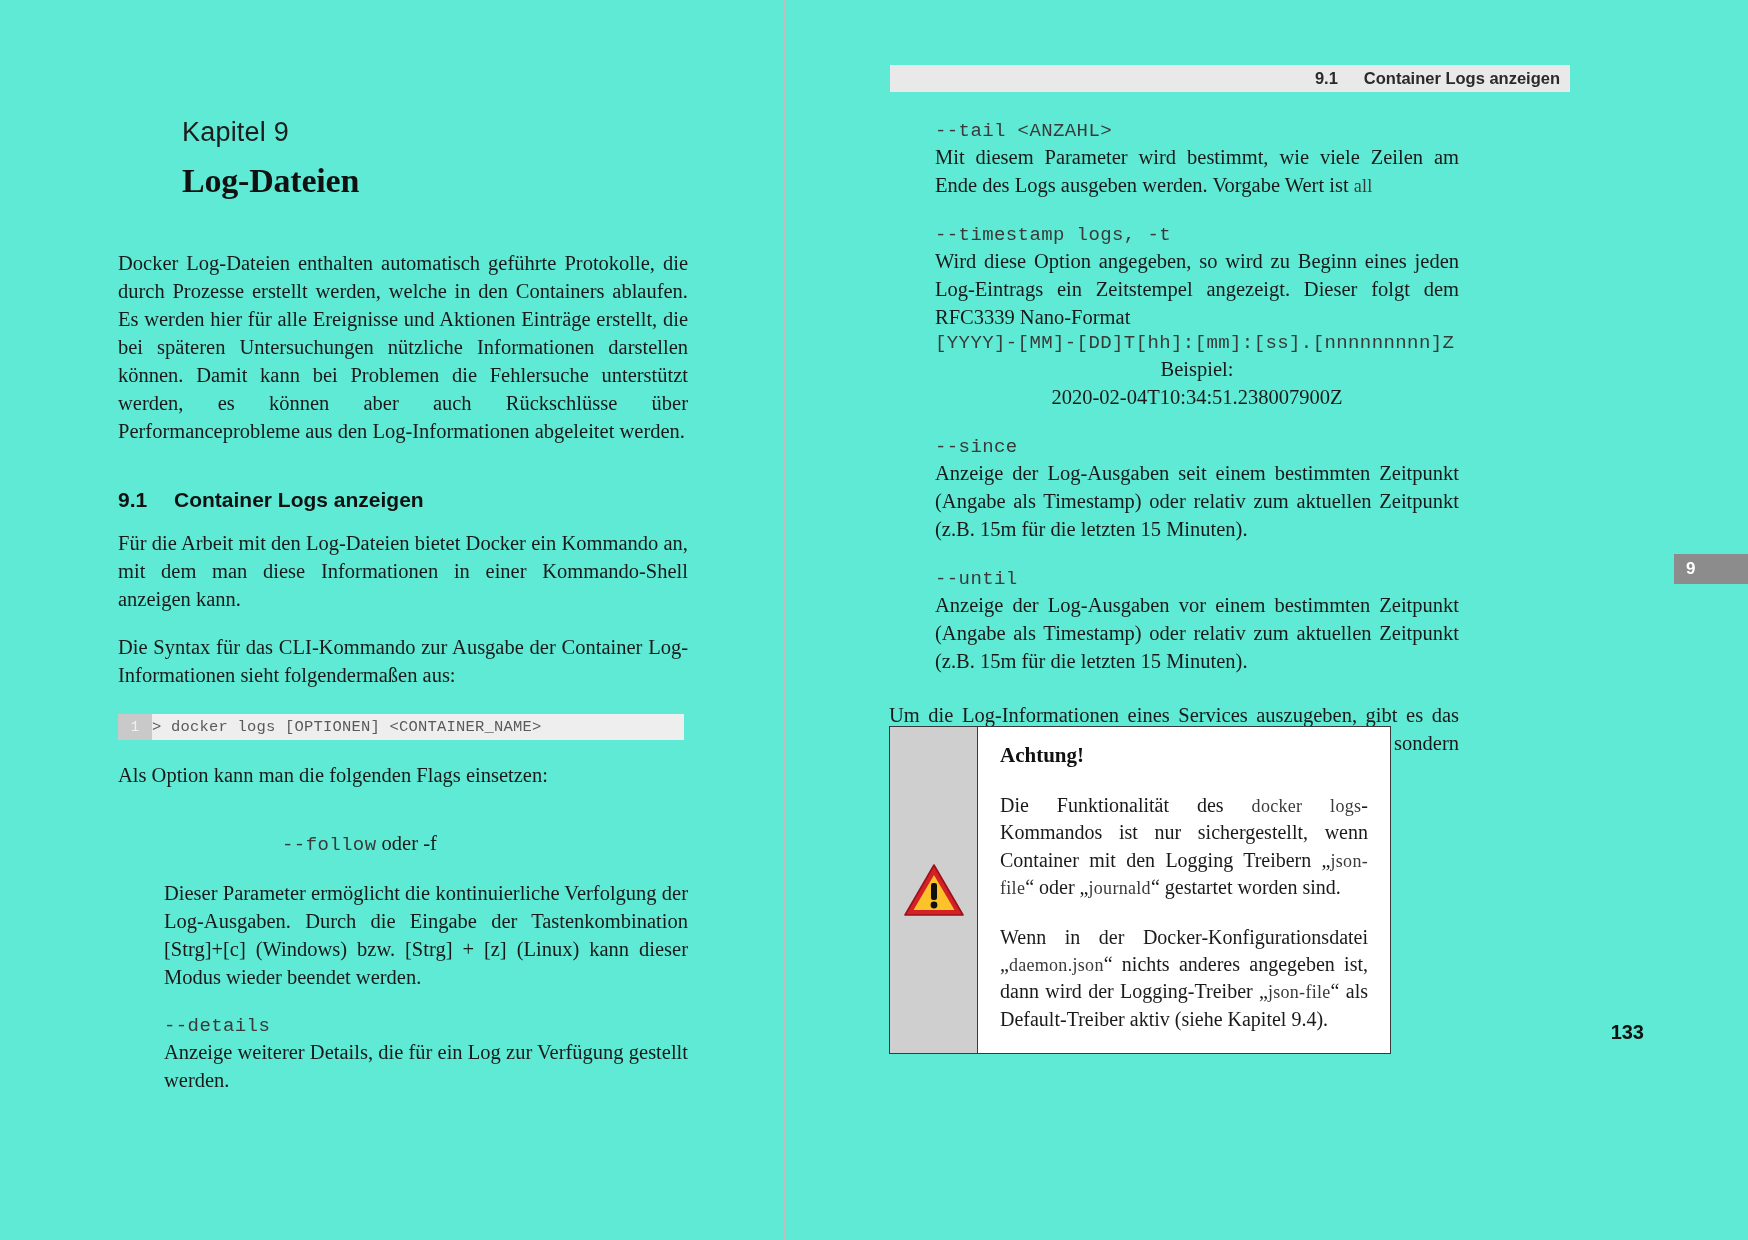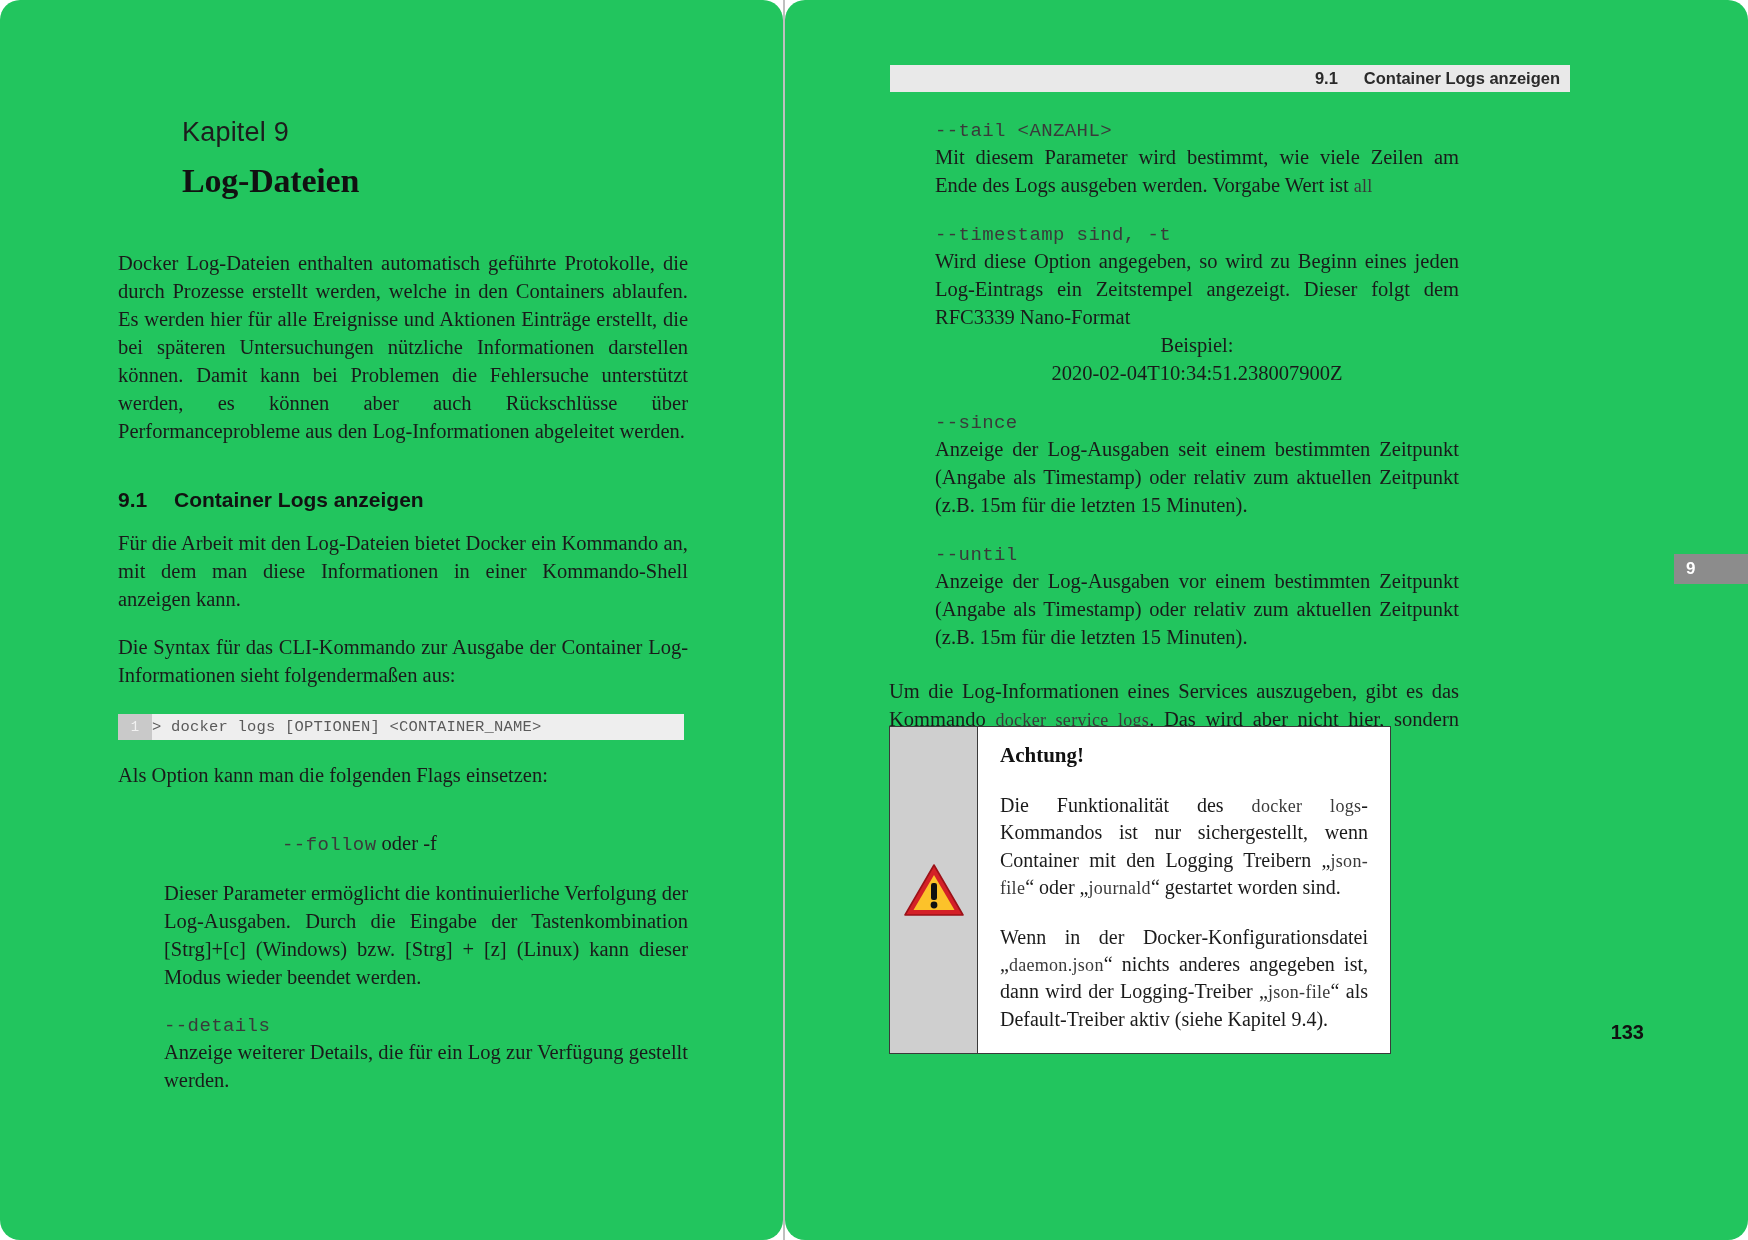--- a/index.html
+++ b/index.html
@@ -18,23 +18,22 @@
 
   
   .spread {
     position: absolute;
     inset: 0;
     display: flex;
   }
   .page {
     position: relative;
     height: 1240px;
-    background: #22c55e;
-    box-sizing: border-box;
-    border-radius: 20px;
+    background: #5eead4;
+    box-sizing: border-box;
   }
   .page-left  { width: 783px; }
   .gutter {
     width: 2px;
     background: #bfbfbf;
     height: 1240px;
     flex: 0 0 2px;
   }
   .page-right { width: 963px; }
 
@@ -317,22 +316,23 @@
     <div class="chapter-tab">9</div>
 
     <div class="rp-body">
 
       <div class="flag-block">
         <div class="flag-name">--tail &lt;ANZAHL&gt;</div>
         <div class="flag-desc"><span>Mit diesem Parameter wird bestimmt, wie viele Zeilen am Ende des Logs ausgeben werden. Vorgabe Wert ist </span><code class="inl">all</code></div>
       </div>
 
       <div class="flag-block">
-        <div class="flag-name">--timestamp sind, -t</div>
+        <div class="flag-name">--timestamp logs, -t</div>
         <div class="flag-desc">Wird diese Option angegeben, so wird zu Beginn eines jeden Log-Eintrags ein Zeitstempel angezeigt. Dieser folgt dem RFC3339 Nano-Format</div>
+        <div class="flag-name" style="margin-top:0;">[YYYY]-[MM]-[DD]T[hh]:[mm]:[ss].[nnnnnnnnn]Z</div>
         <div class="flag-desc left-align">Beispiel:</div>
         <div class="flag-desc left-align">2020-02-04T10:34:51.238007900Z</div>
       </div>
 
       <div class="flag-block">
         <div class="flag-name">--since</div>
         <div class="flag-desc">Anzeige der Log-Ausgaben seit einem bestimmten Zeitpunkt (Angabe als Timestamp) oder relativ zum aktuellen Zeitpunkt (z.B. 15m für die letzten 15 Minuten).</div>
       </div>
 
       <div class="flag-block">

